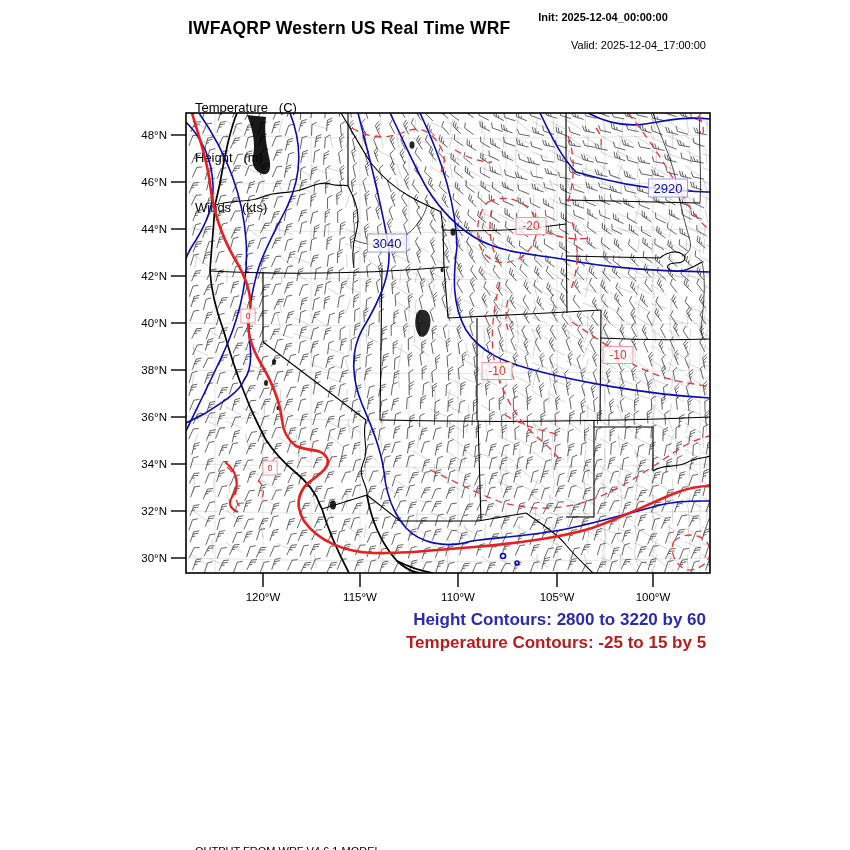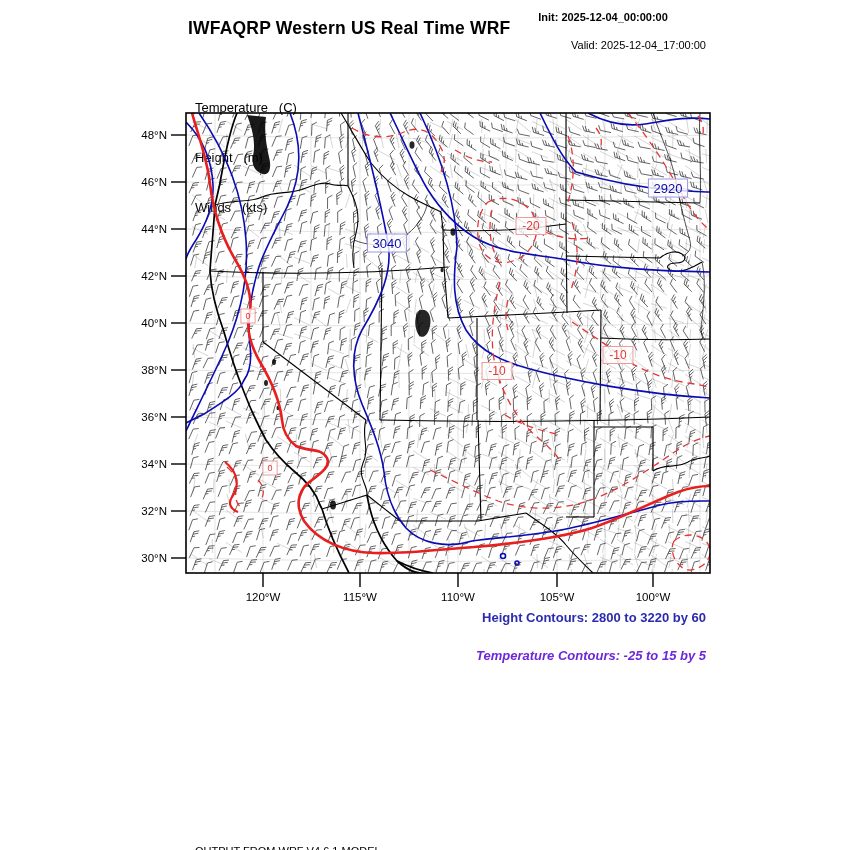--- a/index.html
+++ b/index.html
@@ -3,21 +3,21 @@
 <meta charset="utf-8">
 <style>
   html,body{margin:0;padding:0;background:#ffffff;}
   .page{position:relative;width:850px;height:850px;background:#fff;overflow:hidden;
         font-family:"Liberation Sans", sans-serif;color:#000;}
   .abs{position:absolute;white-space:pre;}
   .title{font-size:17.5px;font-weight:bold;letter-spacing:.2px;}
   .initline{font-size:11px;font-weight:bold;text-align:center;}
   .validline{font-size:11px;text-align:right;margin-top:14px;}
   .legend div{font-size:13px;line-height:14px;}
-  .caption{font-size:13px;text-align:right;font-weight:bold;}
+  .caption{font-size:17px;text-align:right;font-weight:bold;}
   .footer div{font-size:11px;line-height:14px;}
   svg text{font-family:"Liberation Sans", sans-serif;}
 </style>
 </head>
 <body>
 
 <div class="page">
 
   <div class="abs title" style="left:188px;top:18px;width:320px;text-align:left;">IWFAQRP Western US Real Time WRF</div>
 
@@ -199,20 +199,20 @@
         <line x1="458" y1="573" x2="458" y2="587" stroke="#000" stroke-width="1.4"></line>
         <text x="458" y="601" text-anchor="middle" font-size="11.5">110°W</text>
         <line x1="557" y1="573" x2="557" y2="587" stroke="#000" stroke-width="1.4"></line>
         <text x="557" y="601" text-anchor="middle" font-size="11.5">105°W</text>
         <line x1="653" y1="573" x2="653" y2="587" stroke="#000" stroke-width="1.4"></line>
         <text x="653" y="601" text-anchor="middle" font-size="11.5">100°W</text>
       </g>
     </svg>
 
   <div class="abs caption" style="left: 406px; top: 610px; width: 300px; color: rgb(43, 43, 176);">Height Contours: 2800 to 3220 by 60</div>
-  <div class="abs caption" style="left: 406px; top: 648px; width: 300px; color: #6d28d9; font-style: italic;">Temperature Contours: -25 to 15 by 5</div>
+  <div class="abs caption" style="left: 406px; top: 633px; width: 300px; color: #b91c1c;">Temperature Contours: -25 to 15 by 5</div>
 
   <div class="abs footer" style="left:195px;top:808px;">
     <div>OUTPUT FROM WRF V4.6.1 MODEL</div>
     
   </div>
 
 </div>
 
 </body></html>

